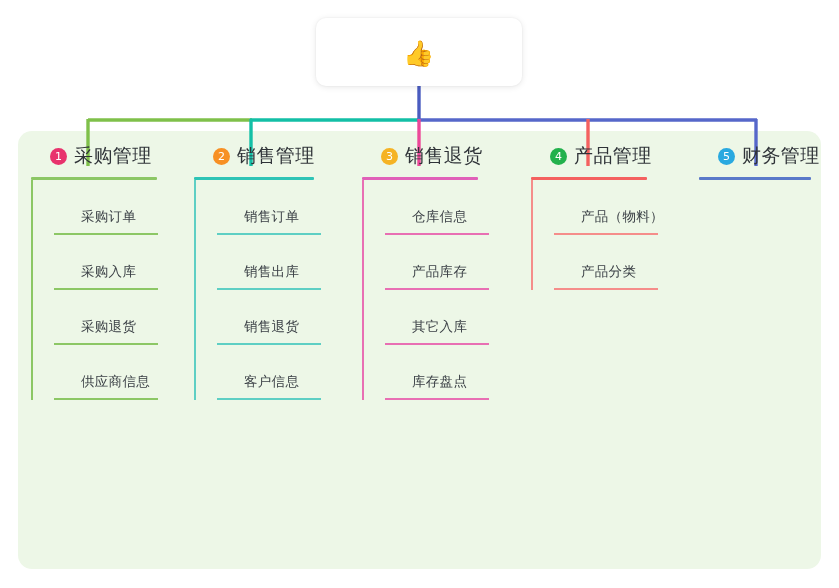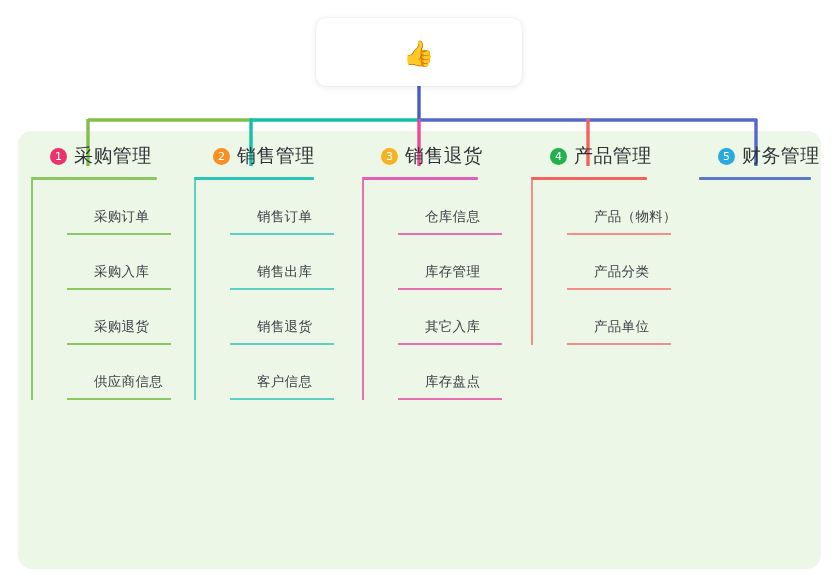--- a/index.html
+++ b/index.html
@@ -99,21 +99,21 @@
     letter-spacing: 0.4px;
   }
   .col-rule {
     height: 3px;
     margin-top: 8px;
     border-radius: 1px;
   }
   .items {
     position: relative;
     margin-top: 0;
-    padding-left: 36px;
+    padding-left: 23px;
     font-family: Liberation Serif, serif;
   }
   .item {
     position: relative;
     height: 55px;
   }
   .item-label {
     position: absolute;
     left: 27px;
     bottom: 9px;
@@ -222,21 +222,21 @@
         <span class="col-title">销售退货</span>
       </div>
       <div class="col-rule" style="background: rgb(224, 96, 184); width: 116px;"></div>
       <div class="items">
         <div class="item-stem" style="background: rgb(232, 111, 179);"></div>
         <div class="item">
           <span class="item-label">仓库信息</span>
           <div class="item-rule" style="background: rgb(232, 111, 179);"></div>
         </div>
         <div class="item">
-          <span class="item-label">库存管理</span>
+          <span class="item-label">产品库存</span>
           <div class="item-rule" style="background: rgb(232, 111, 179);"></div>
         </div>
         <div class="item">
           <span class="item-label">其它入库</span>
           <div class="item-rule" style="background: rgb(232, 111, 179);"></div>
         </div>
         <div class="item">
           <span class="item-label">库存盘点</span>
           <div class="item-rule" style="background: rgb(232, 111, 179);"></div>
         </div>
@@ -251,24 +251,20 @@
       <div class="items">
         <div class="item-stem" style="background: rgb(245, 141, 138);"></div>
         <div class="item">
           <span class="item-label">产品（物料）</span>
           <div class="item-rule" style="background: rgb(245, 141, 138);"></div>
         </div>
         <div class="item">
           <span class="item-label">产品分类</span>
           <div class="item-rule" style="background: rgb(245, 141, 138);"></div>
         </div>
-        <div class="item">
-          <span class="item-label">产品单位</span>
-          <div class="item-rule" style="background: rgb(245, 141, 138);"></div>
-        </div>
       </div>
     </div>
     <div class="column" style="left: 699px;">
       <div class="col-head">
         <span class="badge" style="background: rgb(41, 169, 224);">5</span>
         <span class="col-title">财务管理</span>
       </div>
       <div class="col-rule" style="background: rgb(90, 121, 201); width: 112px;"></div>
     </div>
   </div>

